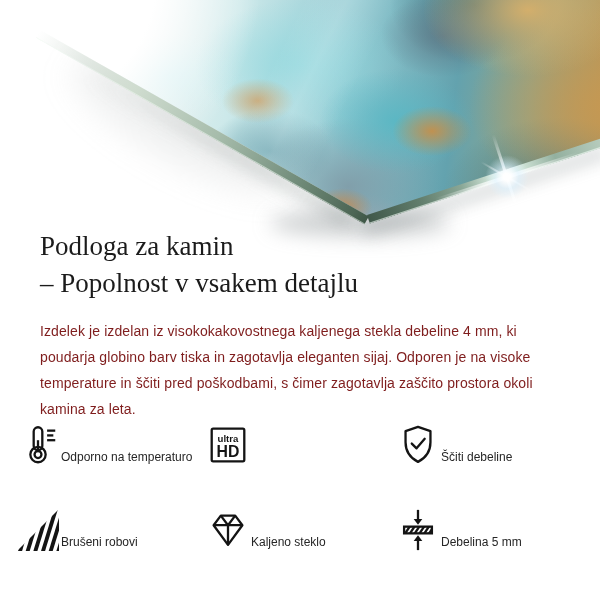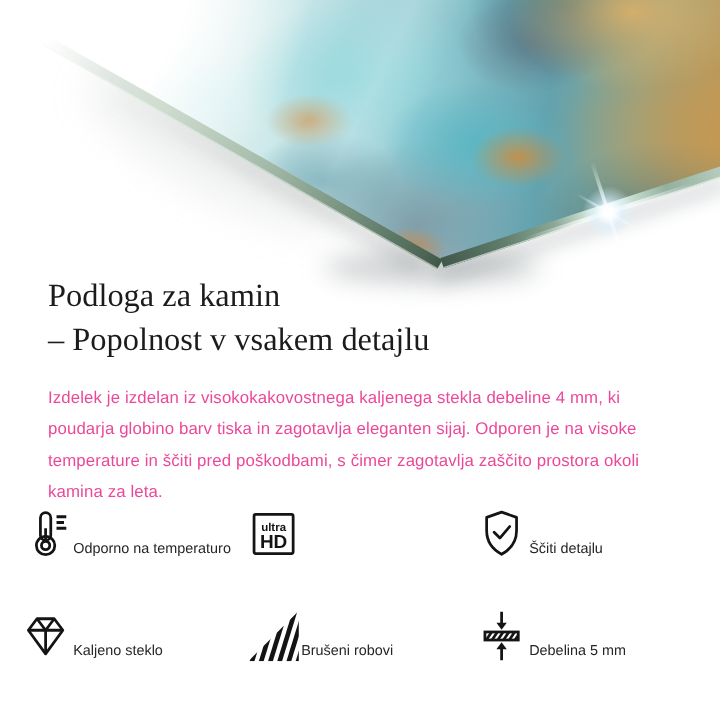--- a/index.html
+++ b/index.html
@@ -109,21 +109,21 @@
     transform:rotate(30deg);
   }
 
   
   .content{position:absolute;left:40px;top:228px;width:530px;}
   .title{
     font-family:"Liberation Serif", serif;
     font-size:27px;line-height:37px;font-weight:400;color:#1b1b1b;
   }
   .desc{
-    margin-top:16px;font-size:14px;line-height:26px;color:#ec4899;
+    margin-top:16px;font-size:14px;line-height:26px;color:#7f1d1d;
     letter-spacing:.1px;
   }
 
   
   .features{
     position:absolute;left:15px;top:402px;width:570px;
     display:grid;grid-template-columns:repeat(3,190px);grid-auto-rows:85px;
   }
   .feature{display:flex;align-items:center;}
   .feature .icon{width:46px;height:46px;}
@@ -189,31 +189,21 @@
     </div>
   </div>
 
   <div class="feature">
     <div class="icon">
       <svg viewBox="0 0 48 48">
         <path class="ico" stroke-linejoin="round" d="M24 5 L37 9.5 V21 C37 31 31.5 37.6 24 41.6 C16.5 37.6 11 31 11 21 V9.5 Z"></path>
         <path class="ico" stroke-width="3" stroke-linecap="round" stroke-linejoin="round" d="M17.5 22.5 L22.5 27.5 L31 17.5"></path>
       </svg>
     </div>
-    <div class="label">Ščiti detajlu</div>
-  </div>
-
-  <div class="feature">
-    <div class="icon">
-      <svg viewBox="0 0 48 48">
-        <path class="ico" stroke-linejoin="round" d="M9 19 L16.5 9 H31.5 L39 19 L24 39.5 Z"></path>
-        <path class="ico" stroke-width="1.8" stroke-linejoin="round" d="M9 19 H39 M16.5 9 L24 19 L31.5 9 M24 19 V39.5"></path>
-      </svg>
-    </div>
-    <div class="label">Kaljeno steklo</div>
+    <div class="label">Ščiti debeline</div>
   </div>
 
   <div class="feature">
     <div class="icon">
       <svg viewBox="0 0 48 48">
         <defs>
             <clipPath id="triClip">
               <polygon points="2,46 46,46 46,2"></polygon>
             </clipPath>
           </defs>
@@ -221,20 +211,30 @@
           <line x1="4" y1="50" x2="20" y2="-2"></line>
           <line x1="12" y1="50" x2="28" y2="-2"></line>
           <line x1="20" y1="50" x2="36" y2="-2"></line>
           <line x1="28" y1="50" x2="44" y2="-2"></line>
           <line x1="36" y1="50" x2="52" y2="-2"></line>
           <line x1="44" y1="50" x2="60" y2="-2"></line>
         </g>
       </svg>
     </div>
     <div class="label">Brušeni robovi</div>
+  </div>
+
+  <div class="feature">
+    <div class="icon">
+      <svg viewBox="0 0 48 48">
+        <path class="ico" stroke-linejoin="round" d="M9 19 L16.5 9 H31.5 L39 19 L24 39.5 Z"></path>
+        <path class="ico" stroke-width="1.8" stroke-linejoin="round" d="M9 19 H39 M16.5 9 L24 19 L31.5 9 M24 19 V39.5"></path>
+      </svg>
+    </div>
+    <div class="label">Kaljeno steklo</div>
   </div>
 
   <div class="feature">
     <div class="icon">
       <svg viewBox="0 0 48 48">
         <defs>
             <clipPath id="barClip">
               <rect x="9.5" y="20.5" width="29" height="7"></rect>
             </clipPath>
           </defs>

